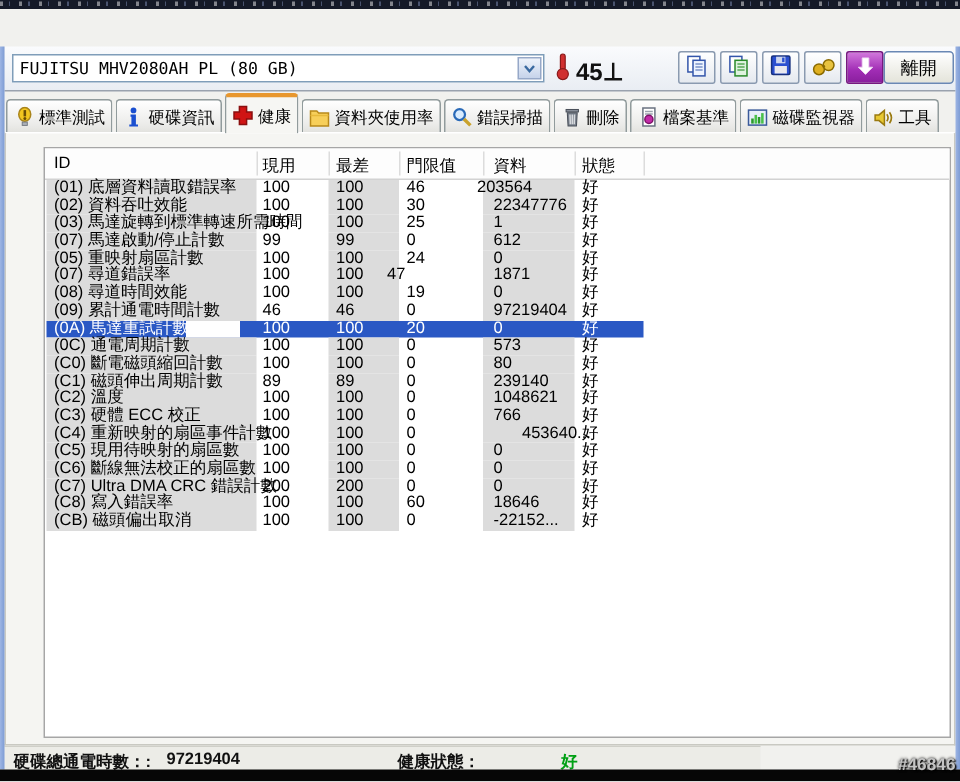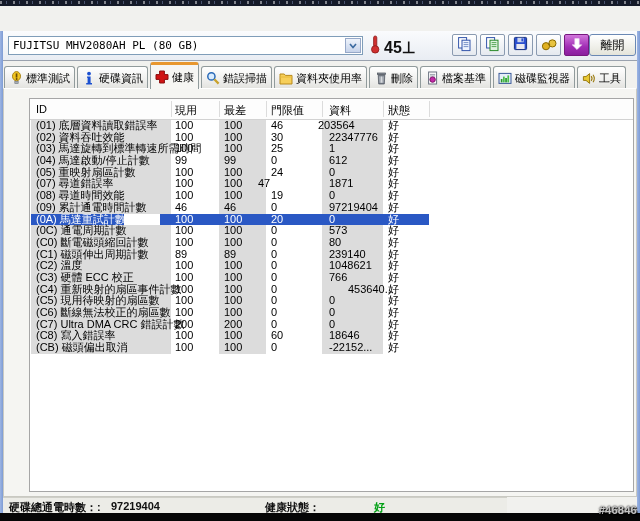--- a/index.html
+++ b/index.html
@@ -169,35 +169,35 @@
         <div class="tab active">
           <span class="ticon">
             <svg width="14" height="14" viewBox="0 0 14 14">
               <path d="M4.6 1h4.8v3.6H13v4.8H9.4V13H4.6V9.4H1V4.6h3.6z" fill="#d01414" stroke="#8a0f0f"></path>
             </svg>
           </span>
           <span>健康</span>
         </div>
         <div class="tab">
           <span class="ticon">
+            <svg width="14" height="13" viewBox="0 0 14 13">
+              <path d="M1 3.4V2h4.2l1.2 1.4H13V12H1z" fill="#f7cf5a" stroke="#b8891a"></path>
+              <path d="M1 5h12" stroke="#e7b93a"></path>
+            </svg>
+          </span>
+          <span>資料夾使用率</span>
+        </div>
+        <div class="tab">
+          <span class="ticon">
             <svg width="14" height="14" viewBox="0 0 14 14">
               <circle cx="5.4" cy="5.4" r="3.6" fill="#d9ecff" stroke="#2a6ab8" stroke-width="1.5"></circle>
               <line x1="8.3" y1="8.3" x2="12.6" y2="12.6" stroke="#c9a22c" stroke-width="2.3"></line>
             </svg>
           </span>
           <span>錯誤掃描</span>
-        </div>
-        <div class="tab">
-          <span class="ticon">
-            <svg width="14" height="13" viewBox="0 0 14 13">
-              <path d="M1 3.4V2h4.2l1.2 1.4H13V12H1z" fill="#f7cf5a" stroke="#b8891a"></path>
-              <path d="M1 5h12" stroke="#e7b93a"></path>
-            </svg>
-          </span>
-          <span>資料夾使用率</span>
         </div>
         <div class="tab">
           <span class="ticon">
             <svg width="13" height="14" viewBox="0 0 13 14">
               <rect x="2.4" y="2" width="8.2" height="1.6" fill="#8a919c" stroke="#4a505a" stroke-width="0.7"></rect>
               <path d="M3.2 4.2h6.6L9.3 13H3.7z" fill="#79808c" stroke="#4a505a" stroke-width="0.7"></path>
               <line x1="5" y1="5.4" x2="5.2" y2="11.8" stroke="#d7dade"></line>
               <line x1="6.5" y1="5.4" x2="6.5" y2="11.8" stroke="#d7dade"></line>
               <line x1="8" y1="5.4" x2="7.8" y2="11.8" stroke="#d7dade"></line>
             </svg>
@@ -286,21 +286,21 @@
               <span class="cell" style="left: 145px;">100</span>
               <span class="cell" style="left: 194px;">100</span>
               <span class="cell" style="left: 241px;">25</span>
               <span class="cell" style="left: 299px;">1</span>
               <span class="cell" style="left: 358px;">好</span>
             </div>
             <div class="lrow">
               <span class="stripe" style="left: 1px; width: 140px;"></span>
               <span class="stripe" style="left: 189px; width: 47px;"></span>
               <span class="stripe" style="left: 292px; width: 61px;"></span>
-              <span class="cell" style="left: 6px;">(04) 馬達啟動/停止計數</span>
+              <span class="cell" style="left: 6px;">(07) 馬達啟動/停止計數</span>
               <span class="cell" style="left: 145px;">99</span>
               <span class="cell" style="left: 194px;">99</span>
               <span class="cell" style="left: 241px;">0</span>
               <span class="cell" style="left: 299px;">612</span>
               <span class="cell" style="left: 358px;">好</span>
             </div>
             <div class="lrow">
               <span class="stripe" style="left: 1px; width: 140px;"></span>
               <span class="stripe" style="left: 189px; width: 47px;"></span>
               <span class="stripe" style="left: 292px; width: 61px;"></span>

